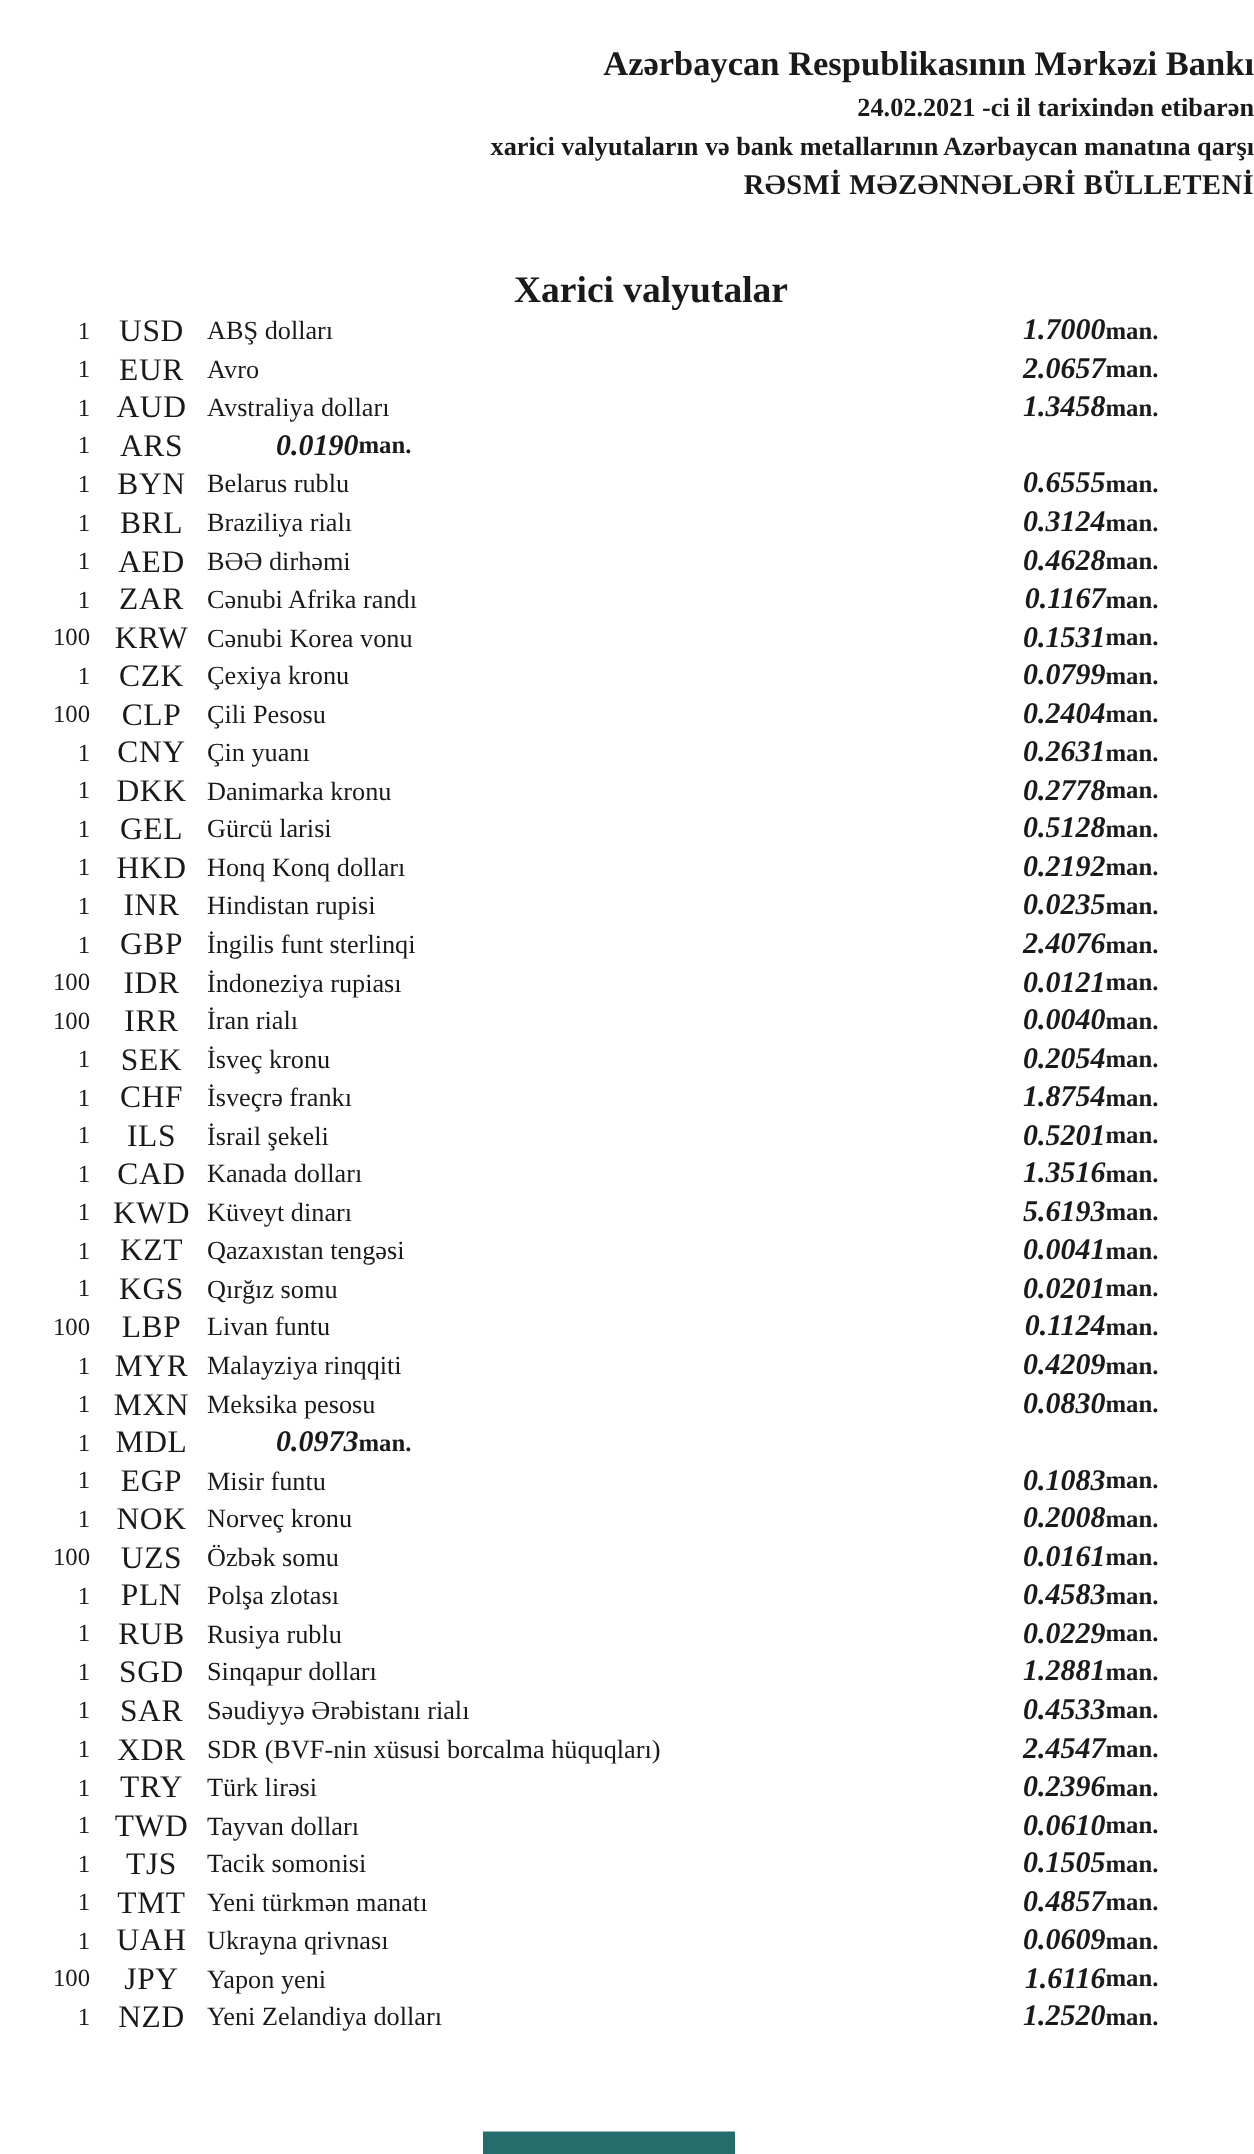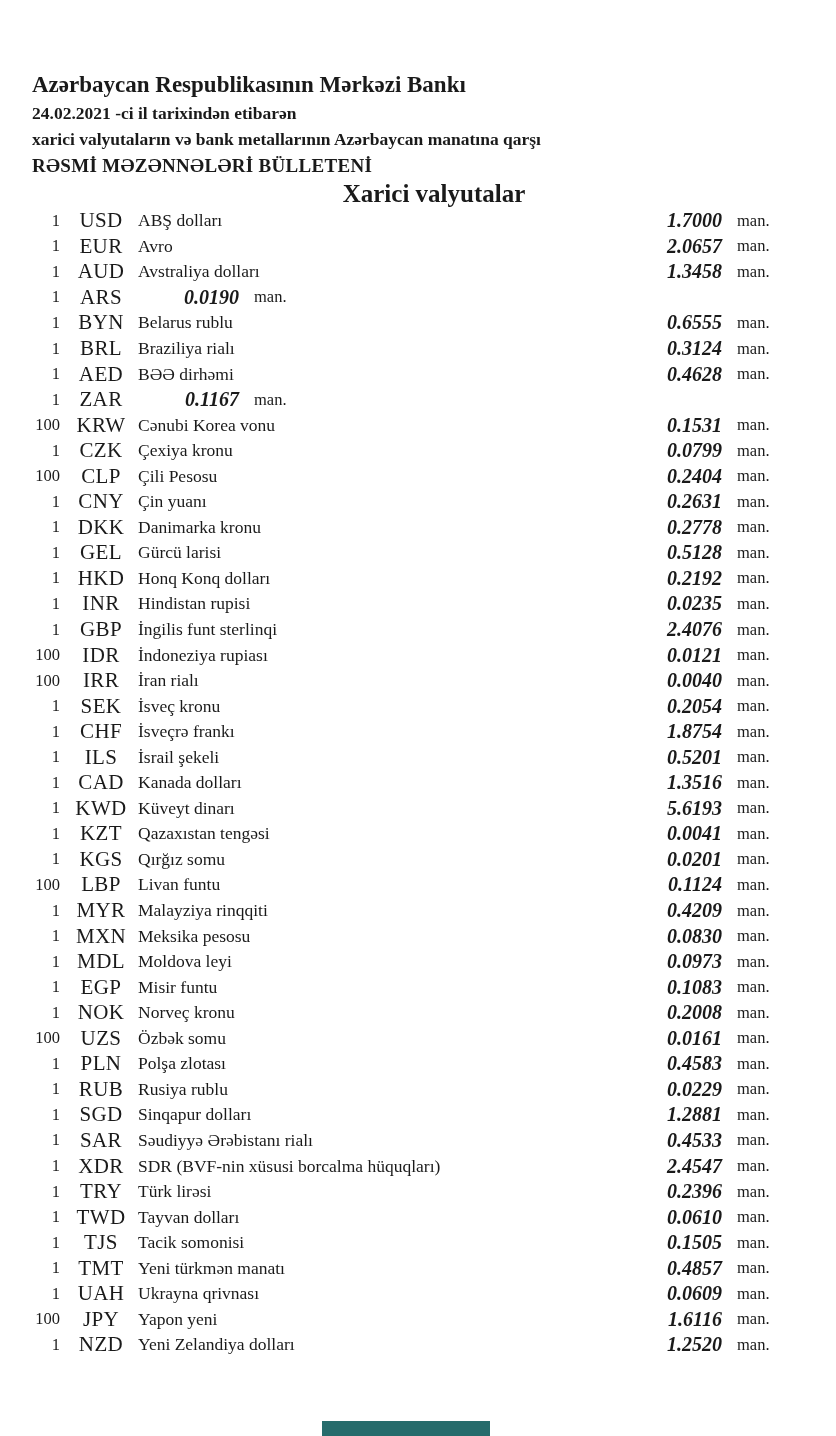--- a/index.html
+++ b/index.html
@@ -7,21 +7,21 @@
     width: 836px; height: 1436px;
     background: #ffffff;
     font-family: "Liberation Serif", "DejaVu Serif", serif;
     color: #1a1a1a;
     overflow: hidden;
   }
   .page { position: relative; width: 836px; height: 1436px; background: #ffffff; }
 
   .header-block {
     position: absolute; top: 28px; left: 32px; width: 804px;
-    text-align: left; font-weight: 700; margin-top: 42px;
+    text-align: right; font-weight: 700;
   }
   .bank-name    { font-size: 23px;   line-height: 30px; }
   .date-line    { font-size: 17.5px; line-height: 26px; }
   .subject-line { font-size: 17.5px; line-height: 26px; }
   .bulletin-title { font-size: 19px; line-height: 27px; letter-spacing: 0.3px; }
 
   .section-title {
     position: absolute; top: 181px; left: 32px; width: 804px;
     text-align: center; font-weight: 700; font-size: 25px; line-height: 25px;
   }
@@ -29,21 +29,21 @@
   .rates-table { position: absolute; top: 208px; left: 0; width: 836px; }
   .row {
     display: flex; align-items: center;
     height: 25.55px; padding-right: 59px;
     white-space: nowrap;
   }
   .qty  { width: 60px;  text-align: right;  font-size: 16.5px; flex: 0 0 auto; }
   .code { width: 56px;  margin-left: 13px;  text-align: center; font-size: 21px; letter-spacing: 0.4px; flex: 0 0 auto; }
   .name { margin-left: 9px; flex: 1 1 auto; font-size: 17.5px; overflow: hidden; }
   .rate { width: 110px; text-align: right;  font-weight: 700; font-style: italic; font-size: 20px; flex: 0 0 auto; }
-  .unit { width: 40px;  margin-left: 15px;  font-size: 16.5px; flex: 0 0 auto; }
+  .unit { width: 40px;   font-size: 16.5px; flex: 0 0 auto; font-weight: bold; }
 
   .bottom-bar {
     position: absolute; left: 322px; top: 1421px;
     width: 168px; height: 15px;
   }
 </style>
 </head>
 <body style="background: rgb(255, 255, 255); color: rgb(26, 26, 26);">
 
 <div class="page">
@@ -109,20 +109,21 @@
       <span class="qty">1</span>
       <span class="code">AED</span>
       <span class="name">BƏƏ dirhəmi</span>
       <span class="rate">0.4628</span>
       <span class="unit">man.</span>
     </div>
 
     <div class="row">
       <span class="qty">1</span>
       <span class="code">ZAR</span>
+      <span class="name">Cənubi Afrika randı</span>
       <span class="rate">0.1167</span>
       <span class="unit">man.</span>
     </div>
 
     <div class="row">
       <span class="qty">100</span>
       <span class="code">KRW</span>
       <span class="name">Cənubi Korea vonu</span>
       <span class="rate">0.1531</span>
       <span class="unit">man.</span>
@@ -284,21 +285,20 @@
       <span class="qty">1</span>
       <span class="code">MXN</span>
       <span class="name">Meksika pesosu</span>
       <span class="rate">0.0830</span>
       <span class="unit">man.</span>
     </div>
 
     <div class="row">
       <span class="qty">1</span>
       <span class="code">MDL</span>
-      <span class="name">Moldova leyi</span>
       <span class="rate">0.0973</span>
       <span class="unit">man.</span>
     </div>
 
     <div class="row">
       <span class="qty">1</span>
       <span class="code">EGP</span>
       <span class="name">Misir funtu</span>
       <span class="rate">0.1083</span>
       <span class="unit">man.</span>

